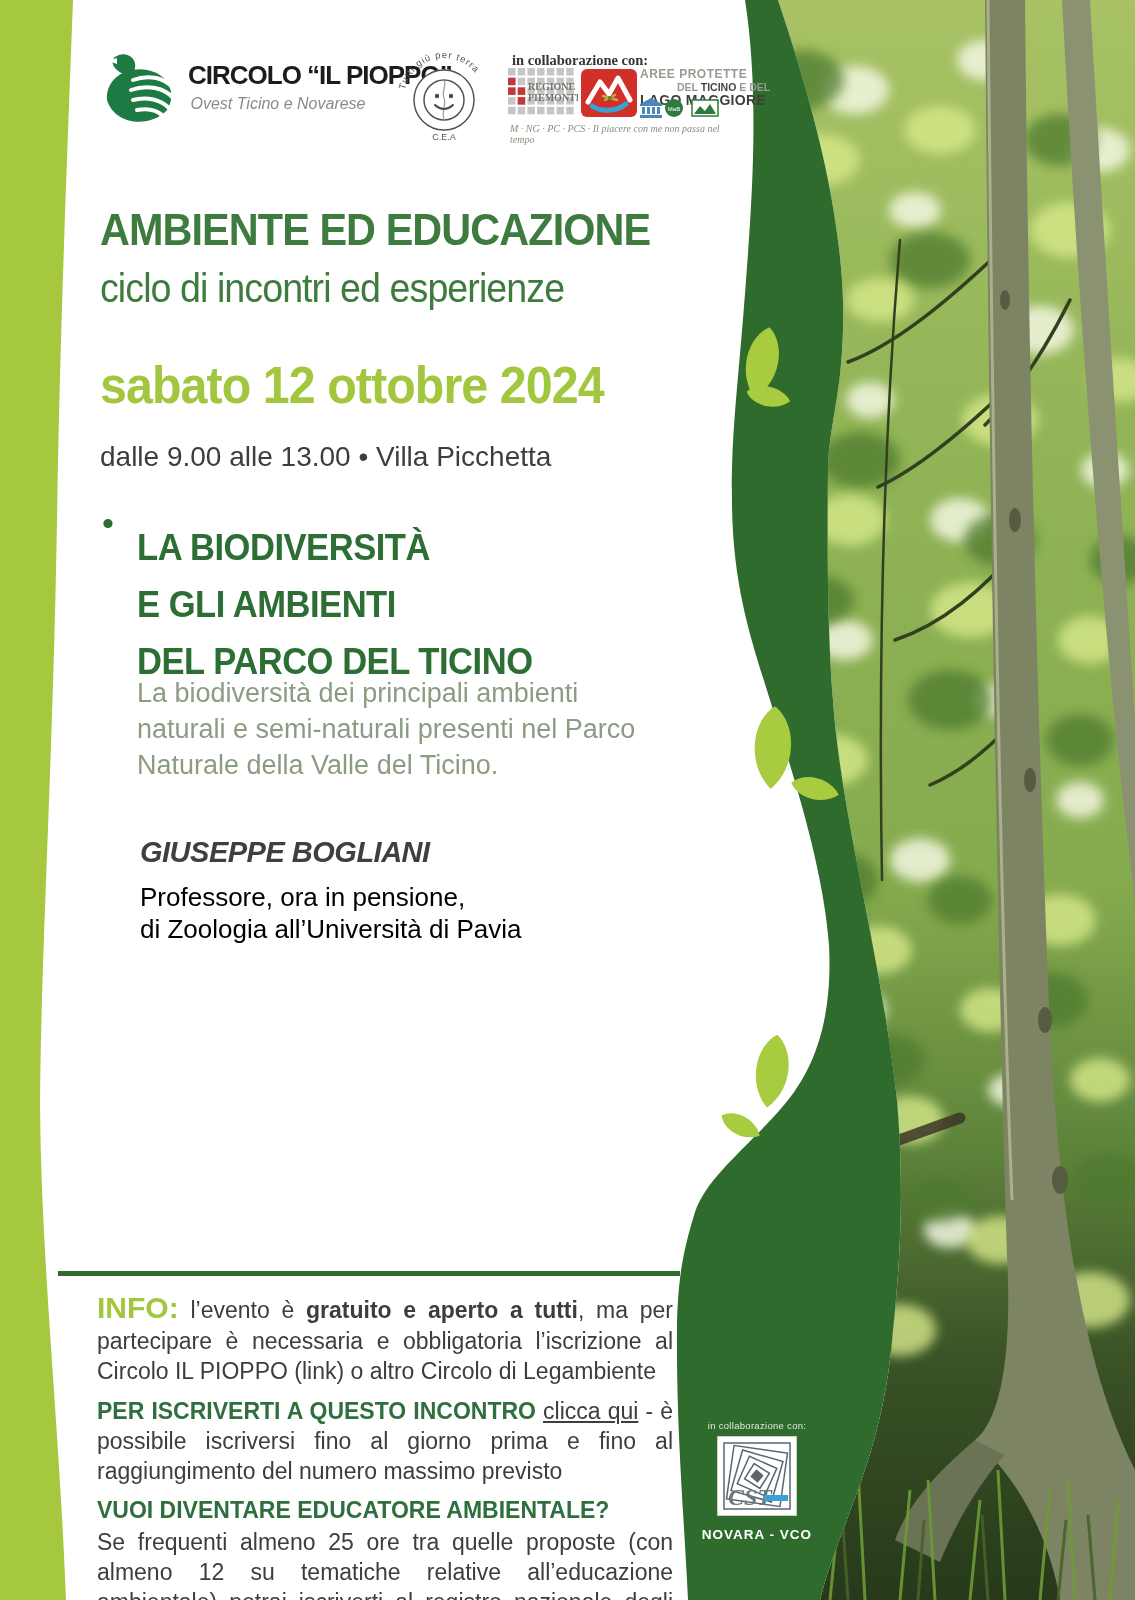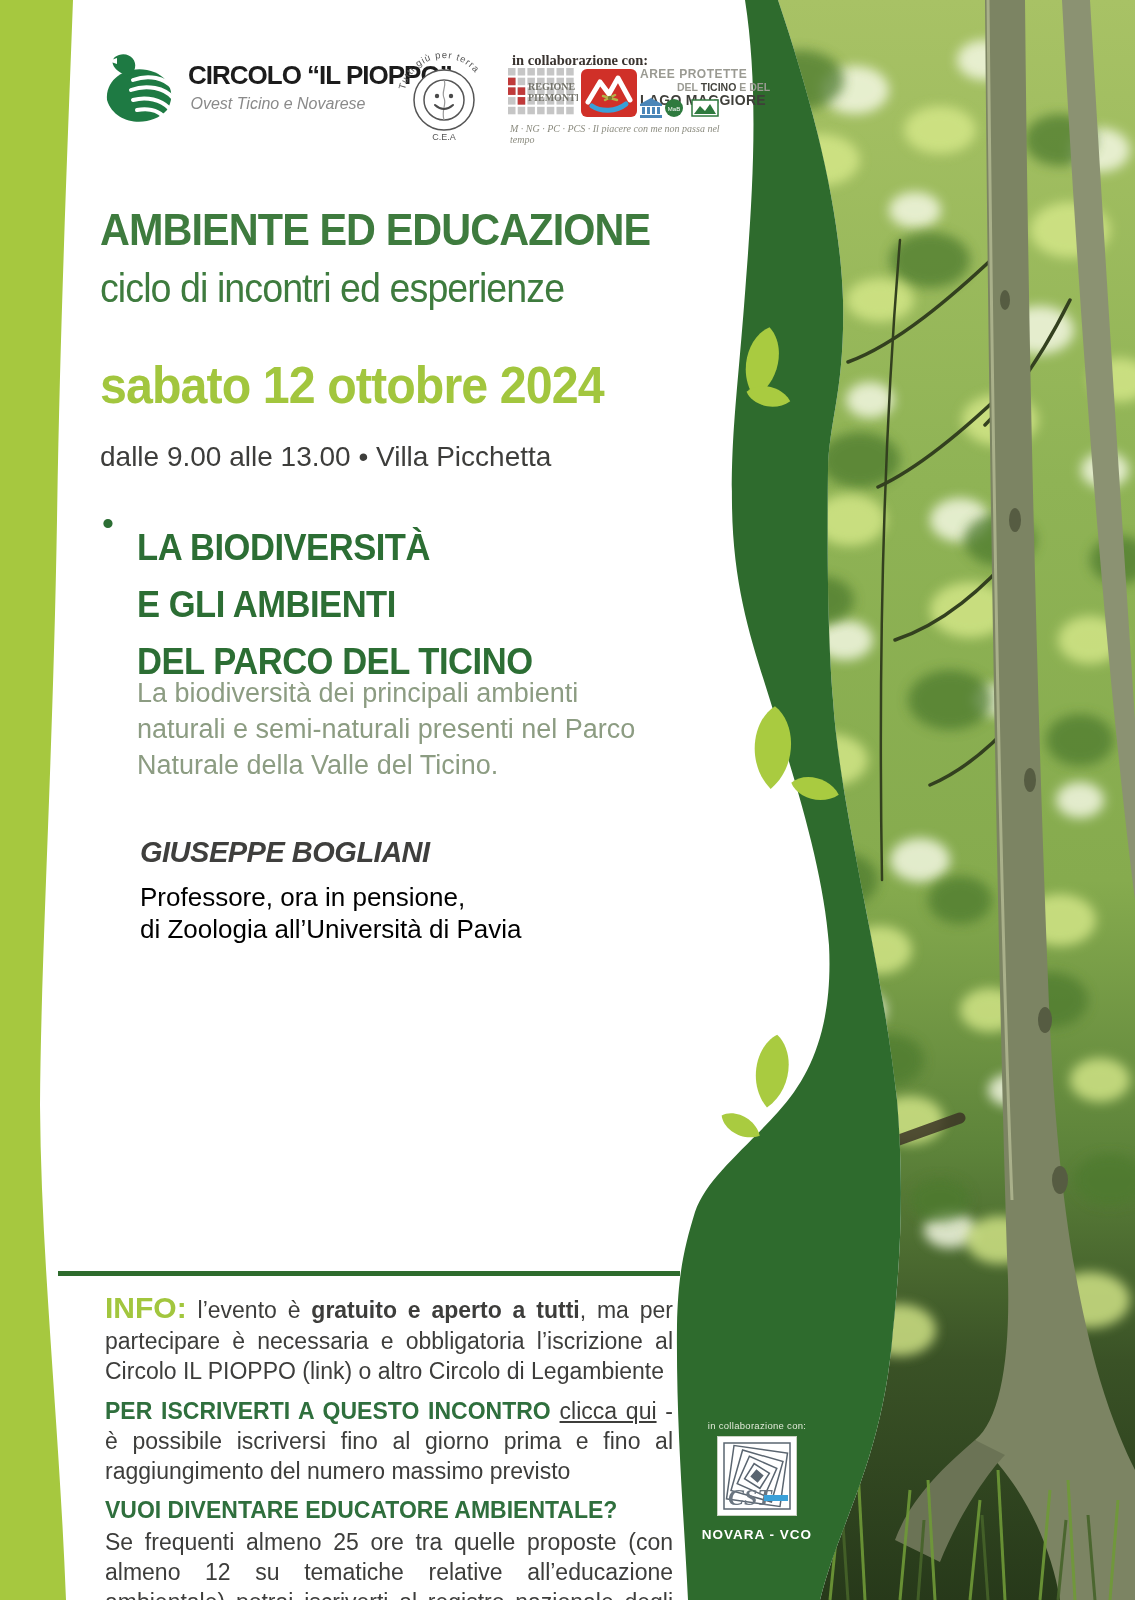--- a/index.html
+++ b/index.html
@@ -21,21 +21,21 @@
   .title-l1{font-size:45px;font-weight:700;color:#3e7b3e;letter-spacing:-1px;transform:scaleX(.92);transform-origin:left;white-space:nowrap;}
   .title-l2{font-size:40px;font-weight:500;color:#3e7b3e;letter-spacing:-1px;transform:scaleX(.94);transform-origin:left;white-space:nowrap;margin-top:10px;}
   .event-date{font-size:52px;font-weight:600;color:#a2c63e;letter-spacing:-1px;transform:scaleX(.93);transform-origin:left;white-space:nowrap;}
   .event-tp{font-size:28px;font-weight:500;color:#3d3d3b;white-space:nowrap;}
   .talk-bullet{font-size:34px;color:#2c6e34;line-height:30px;}
   .talk-line{font-size:36px;font-weight:700;color:#2c6e34;letter-spacing:-.5px;line-height:57px;transform:scaleX(.96);transform-origin:left;white-space:nowrap;}
   .talk-desc{width:522px;font-size:27px;color:#8c9c82;line-height:1.33;}
   .speaker-name{font-size:29px;font-weight:700;font-style:italic;color:#3f3f3d;letter-spacing:-.5px;}
   .speaker-role{font-size:26px;color:#000000;line-height:1.22;margin-top:10px;}
   .info{width:576px;font-size:23px;color:#3d3d3b;line-height:1.3;}
-  .info p{margin:0 0 10px 8px;text-align:justify;}
+  .info p{margin:0 0 10px 0;text-align:justify;}
   .info-label{font-size:30px;font-weight:bold;color:#a2c63e;}
   .info-green{font-weight:bold;color:#2f6f3d;}
   .info-link{color:#3d3d3b;text-decoration:underline;cursor:pointer;}
   .info b{font-weight:bold;}
   
   .cst{width:130px;text-align:center;color:#ffffff;}
   .cst-label{font-size:9.5px;color:#e2ead9;letter-spacing:.3px;}
   .cst-loc{font-size:13.5px;font-weight:bold;letter-spacing:1px;margin-top:11px;}
   .cst-box{width:78px;height:78px;margin:5px auto 2px auto;background:#ffffff;border:1px solid #c9d2c2;}
 </style>

